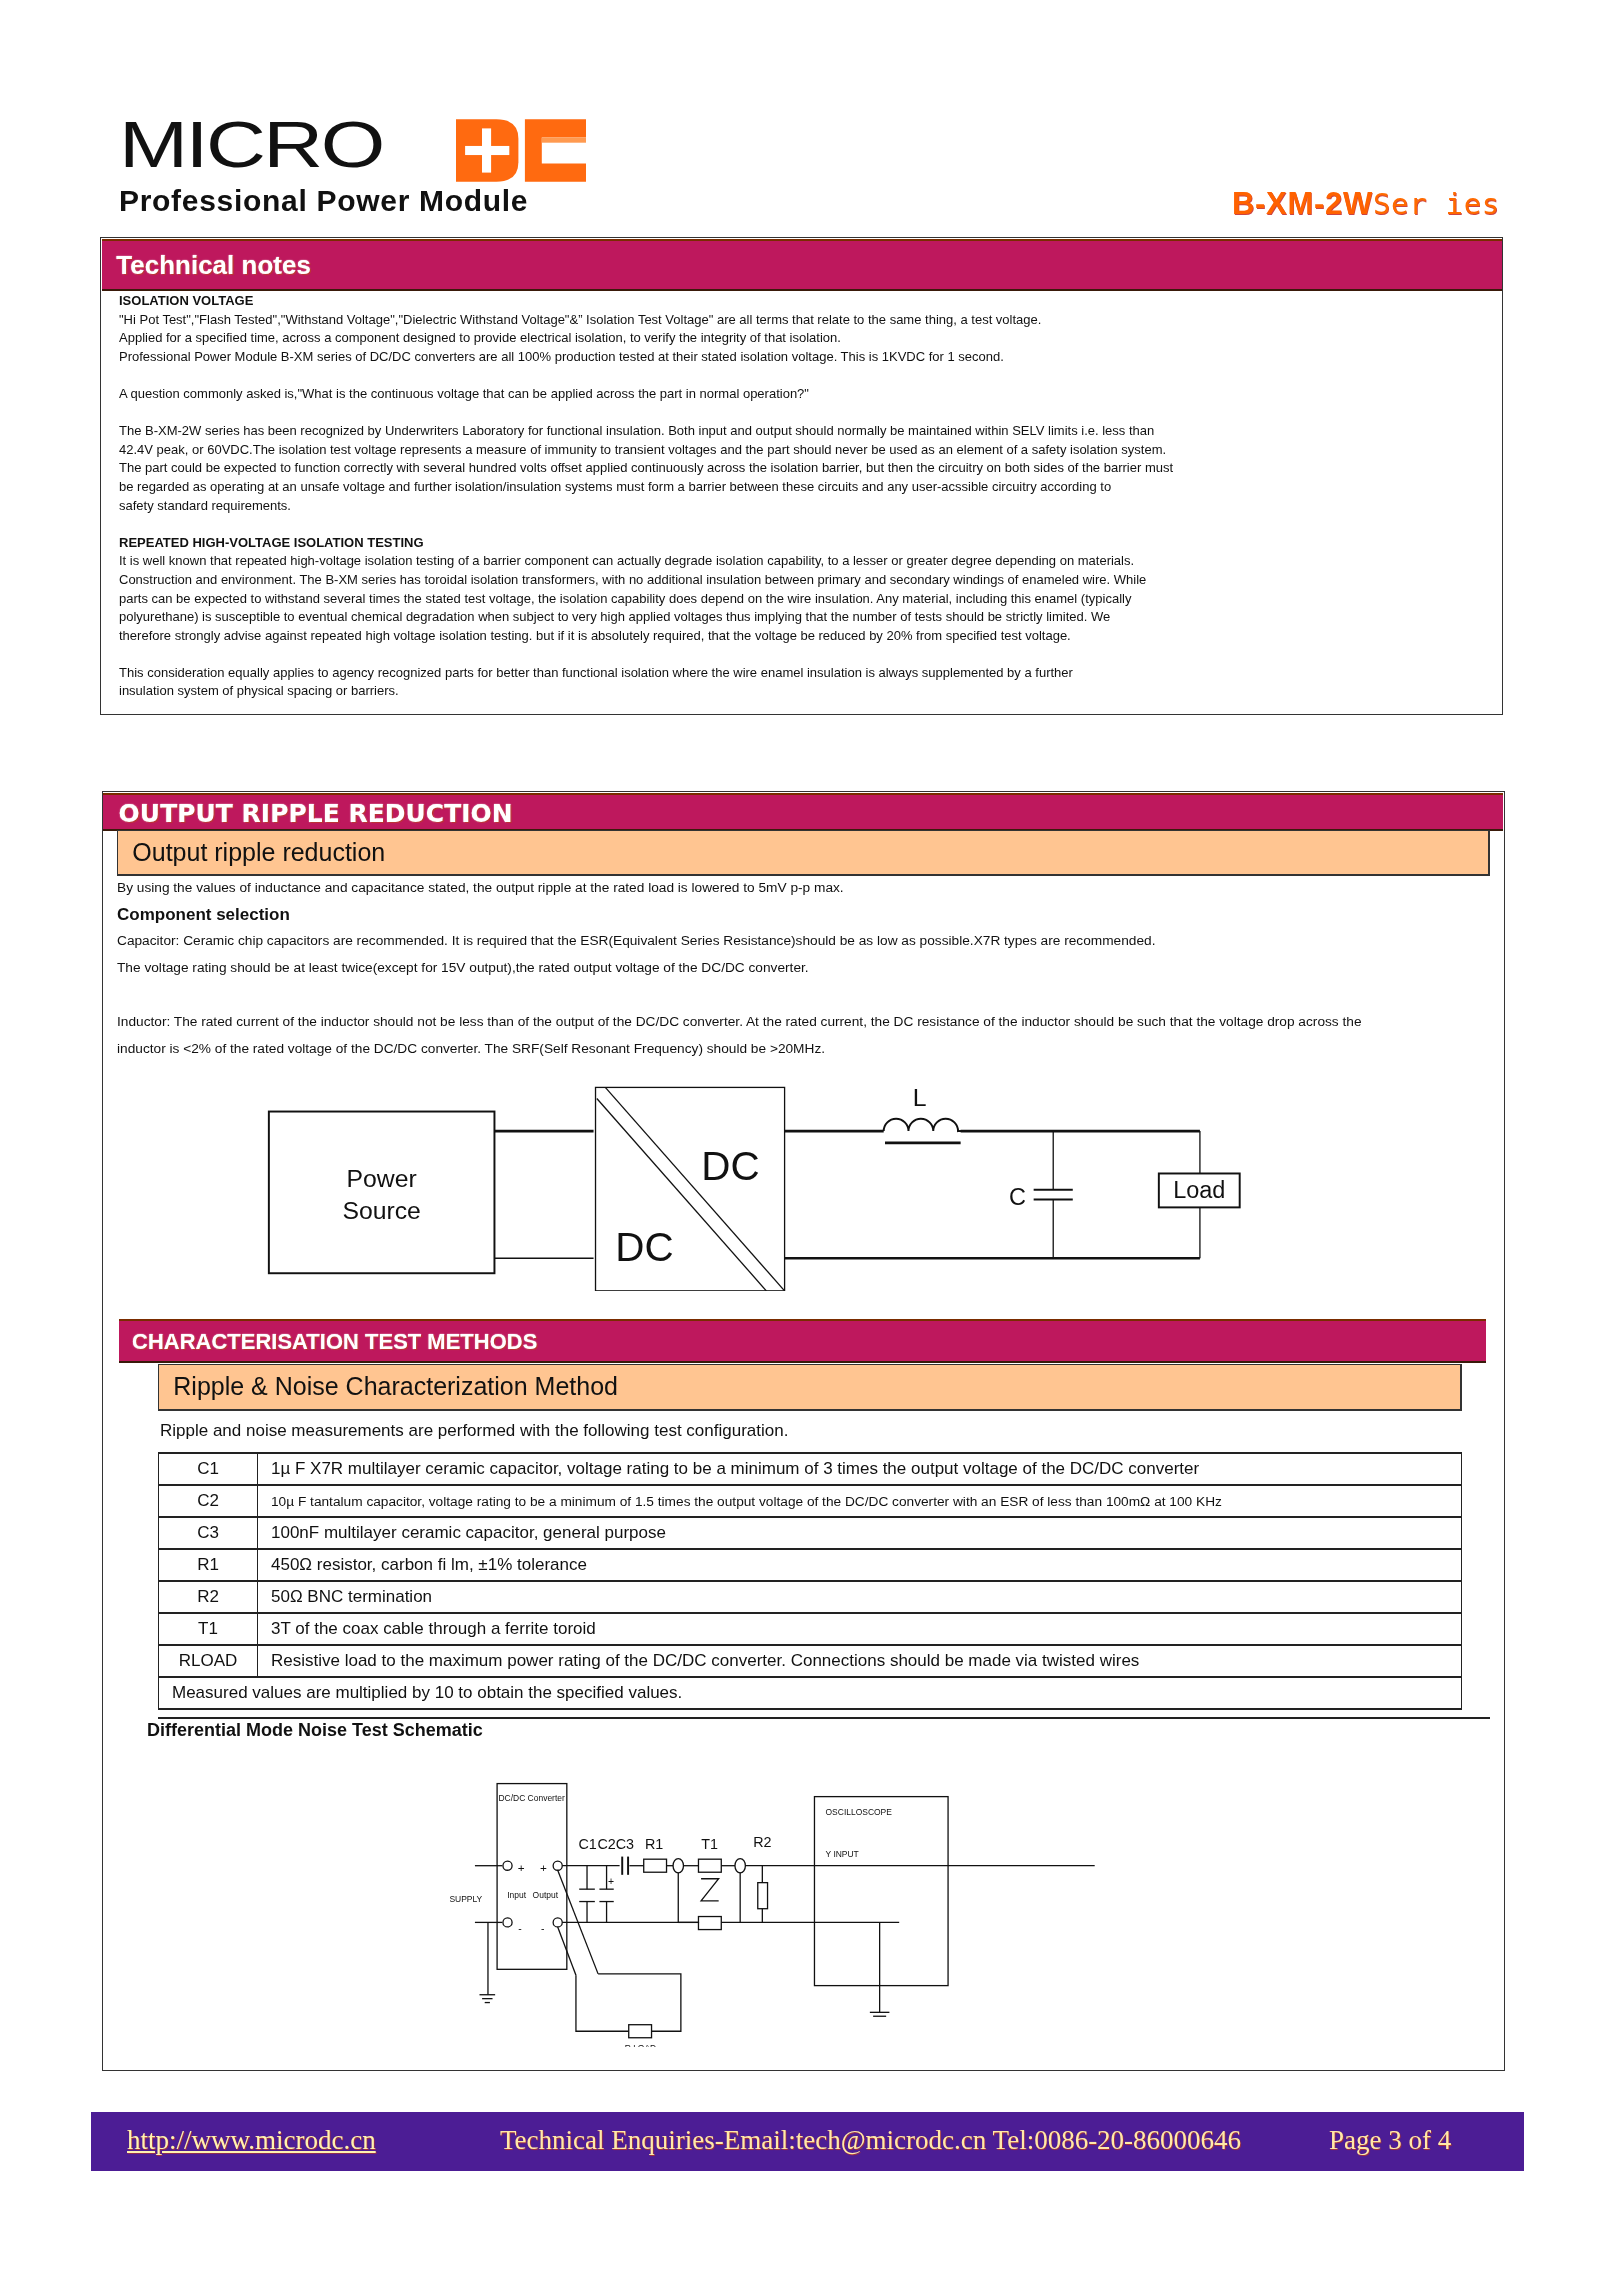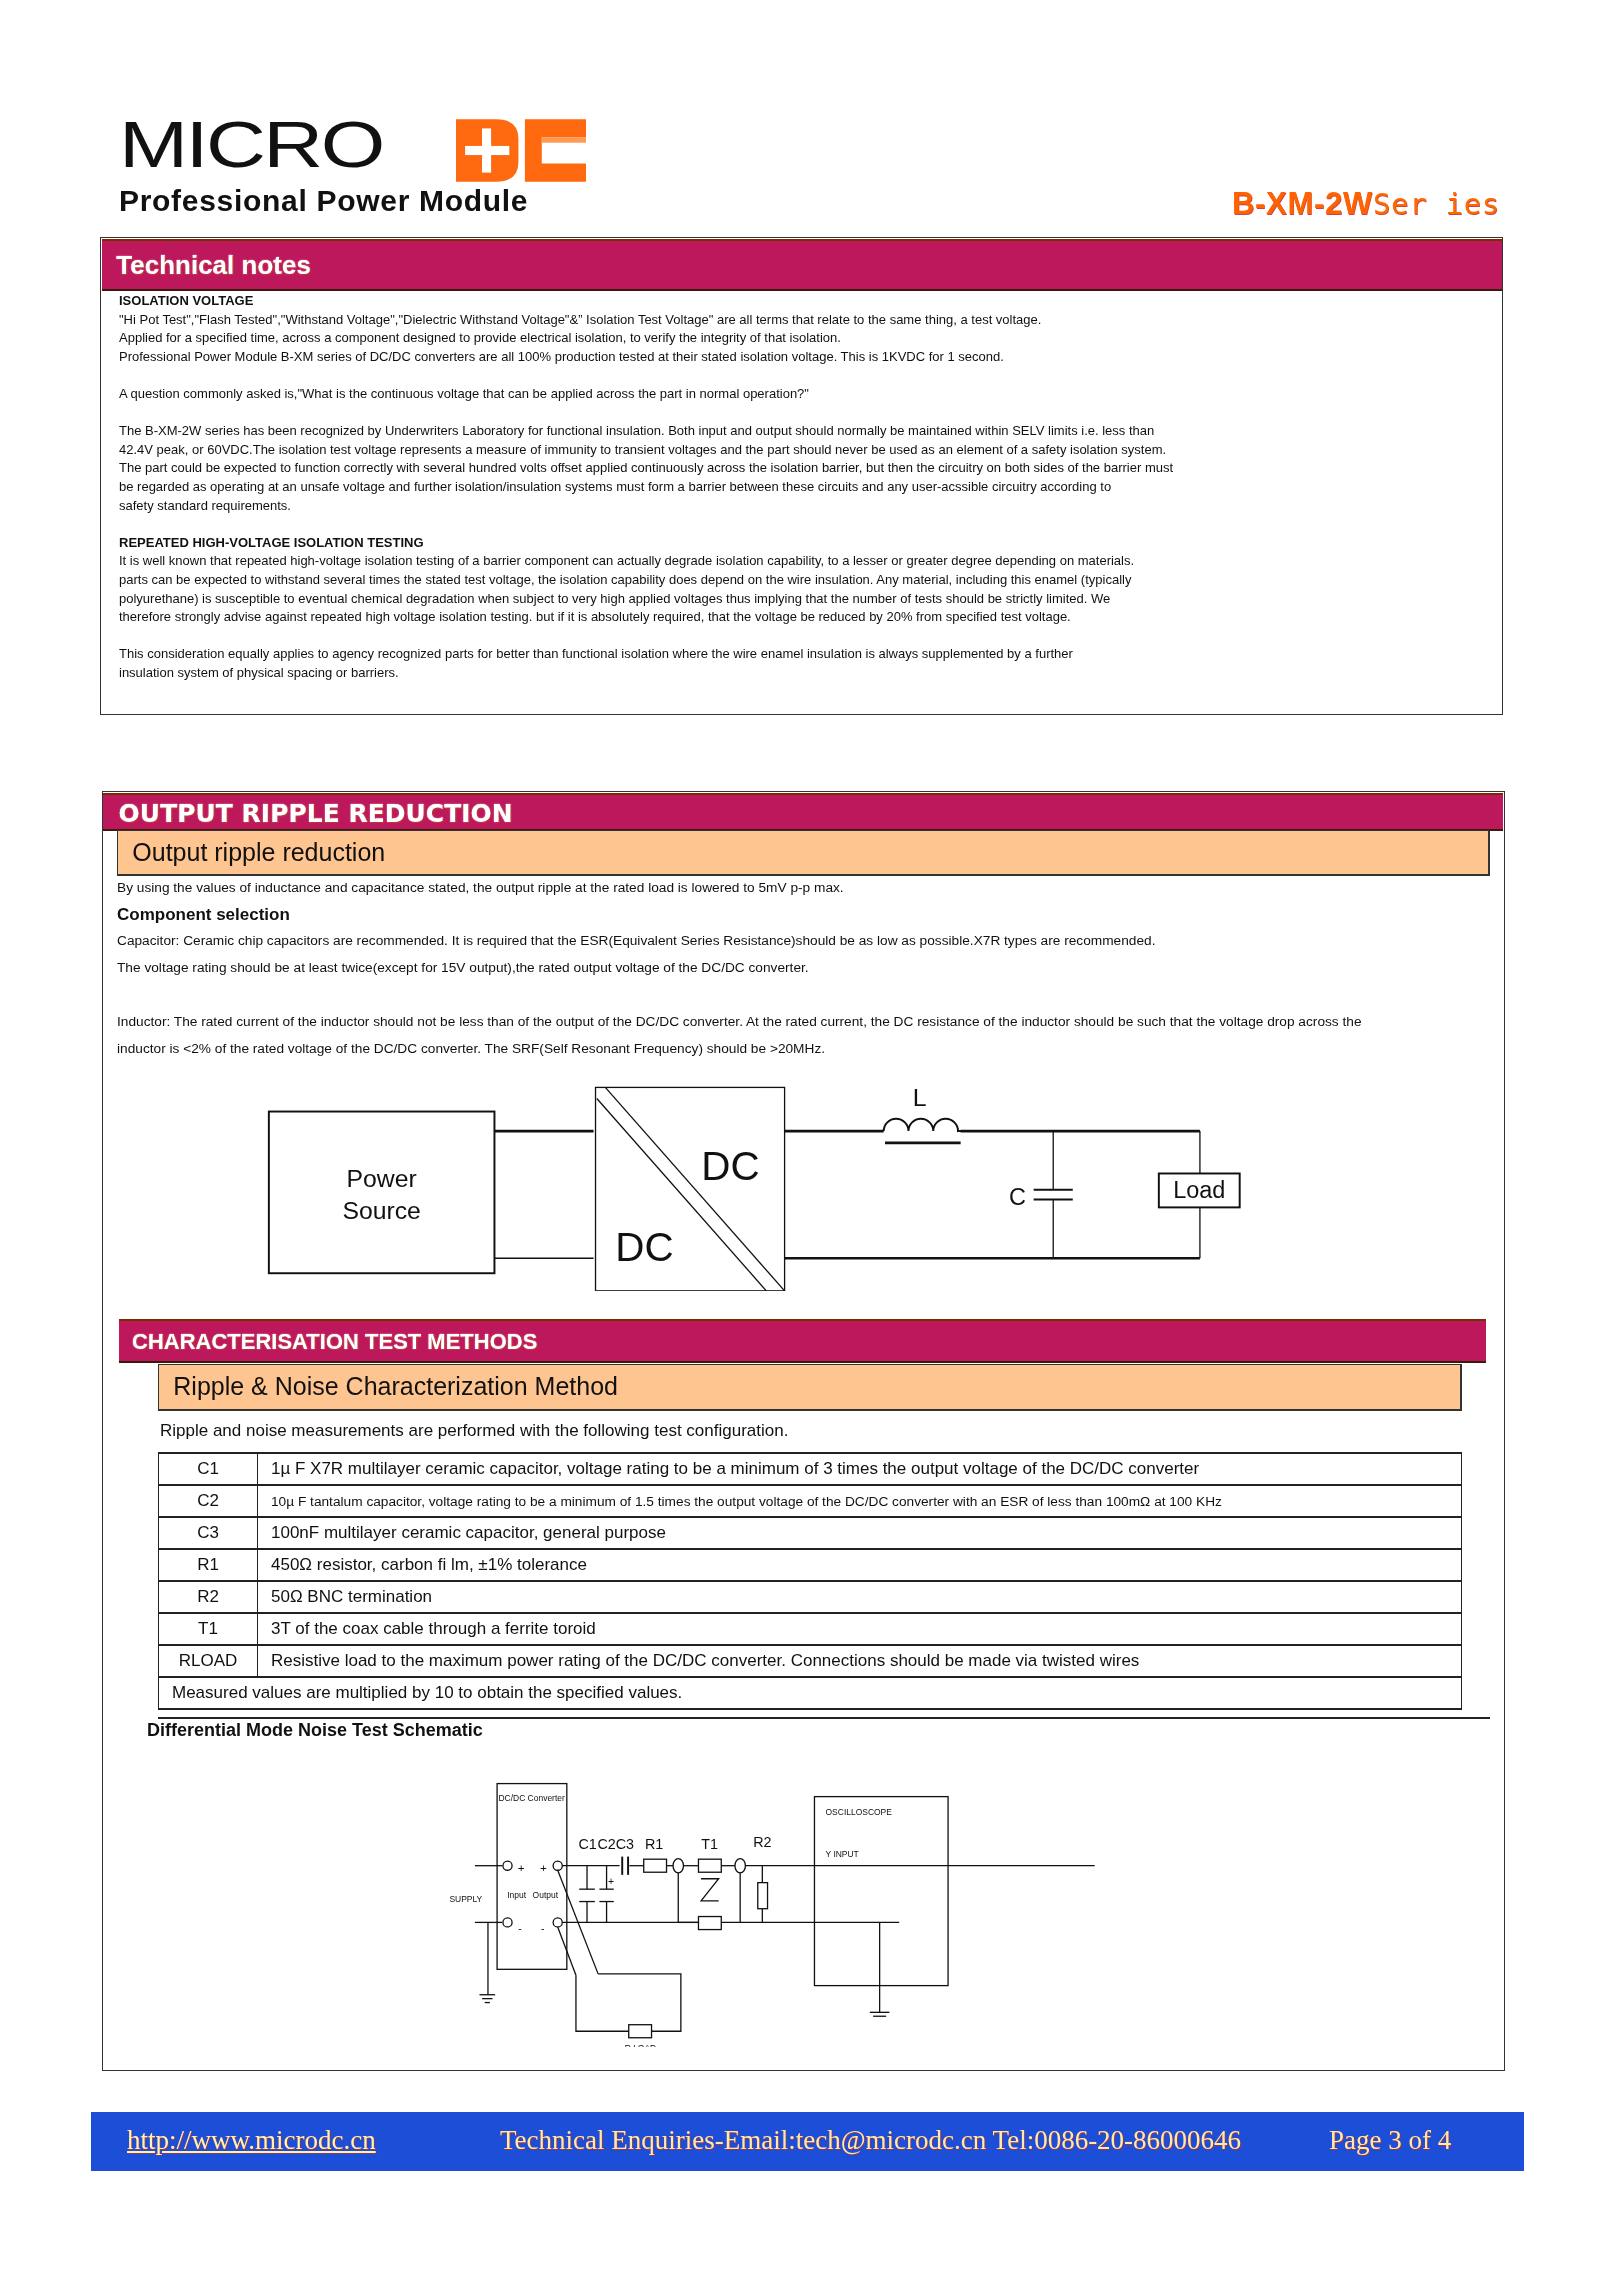--- a/index.html
+++ b/index.html
@@ -35,21 +35,21 @@
 
   
   table.comp { position: absolute; border-collapse: collapse; font-size: 17px; color: #111; }
   table.comp td { border-top: 2px solid #222; border-bottom: 2px solid #222; height: 30px; padding: 0; }
   table.comp td.k { width: 98px; text-align: center; border-left: 1.3px solid #222; border-right: 1.3px solid #222; }
   table.comp td.v { padding-left: 13px; border-right: 1.3px solid #222; }
   table.comp td.v.small { font-size: 13.7px; }
   table.comp td.note { border-left: 1.3px solid #222; border-right: 1.3px solid #222; padding-left: 13px; }
 
   
-  .footer { left: 91px; top: 2112px; width: 1433px; height: 59px; background: #1d4ed8; }
+  .footer { left: 91px; top: 2112px; width: 1433px; height: 59px; background: #4c1d95; }
   .footer .f { position: absolute; top: 13px; font-family: "Liberation Serif", serif; font-size: 27px; color: #ffe9a8;
                text-shadow: 0.7px 0.7px 0.7px #a33; white-space: nowrap; }
   .footer .url { left: 36px; text-decoration: underline; color: #fff3b0; }
   .footer .mail { left: 409px; }
   .footer .page { left: 1238px; }
 
   svg text { font-family: "Liberation Sans", sans-serif; }
 </style>
 </head>
 <body>
@@ -84,20 +84,21 @@
   <span class="p">A question commonly asked is,"What is the continuous voltage that can be applied across the part in normal operation?"</span>
   <span class="blank"></span>
   <span class="p">The B-XM-2W series has been recognized by Underwriters Laboratory for functional insulation. Both input and output should normally be maintained within SELV limits i.e. less than</span>
   <span class="p">42.4V peak, or 60VDC.The isolation test voltage represents a measure of immunity to transient voltages and the part should never be used as an element of a safety isolation system.</span>
   <span class="p">The part could be expected to function correctly with several hundred volts offset applied continuously across the isolation barrier, but then the circuitry on both sides of the barrier must</span>
   <span class="p">be regarded as operating at an unsafe voltage and further isolation/insulation systems must form a barrier between these circuits and any user-acssible circuitry according to</span>
   <span class="p">safety standard requirements.</span>
   <span class="blank"></span>
   <b class="p">REPEATED HIGH-VOLTAGE ISOLATION TESTING</b>
   <span class="p">It is well known that repeated high-voltage isolation testing of a barrier component can actually degrade isolation capability, to a lesser or greater degree depending on materials.</span>
+  <span class="p">Construction and environment. The B-XM series has toroidal isolation transformers, with no additional insulation between primary and secondary windings of enameled wire. While</span>
   <span class="p">parts can be expected to withstand several times the stated test voltage, the isolation capability does depend on the wire insulation. Any material, including this enamel (typically</span>
   <span class="p">polyurethane) is susceptible to eventual chemical degradation when subject to very high applied voltages thus implying that the number of tests should be strictly limited. We</span>
   <span class="p">therefore strongly advise against repeated high voltage isolation testing. but if it is absolutely required, that the voltage be reduced by 20% from specified test voltage.</span>
   <span class="blank"></span>
   <span class="p">This consideration equally applies to agency recognized parts for better than functional isolation where the wire enamel insulation is always supplemented by a further</span>
   <span class="p">insulation system of physical spacing or barriers.</span>
 </div>
 
 <div class="section" style="left:102px; top:791px; width:1401px; height:1278px;"></div>
 <div class="bar" style="left:103px; top:793px; width:1400px; height:38px; font-size:25px;">

